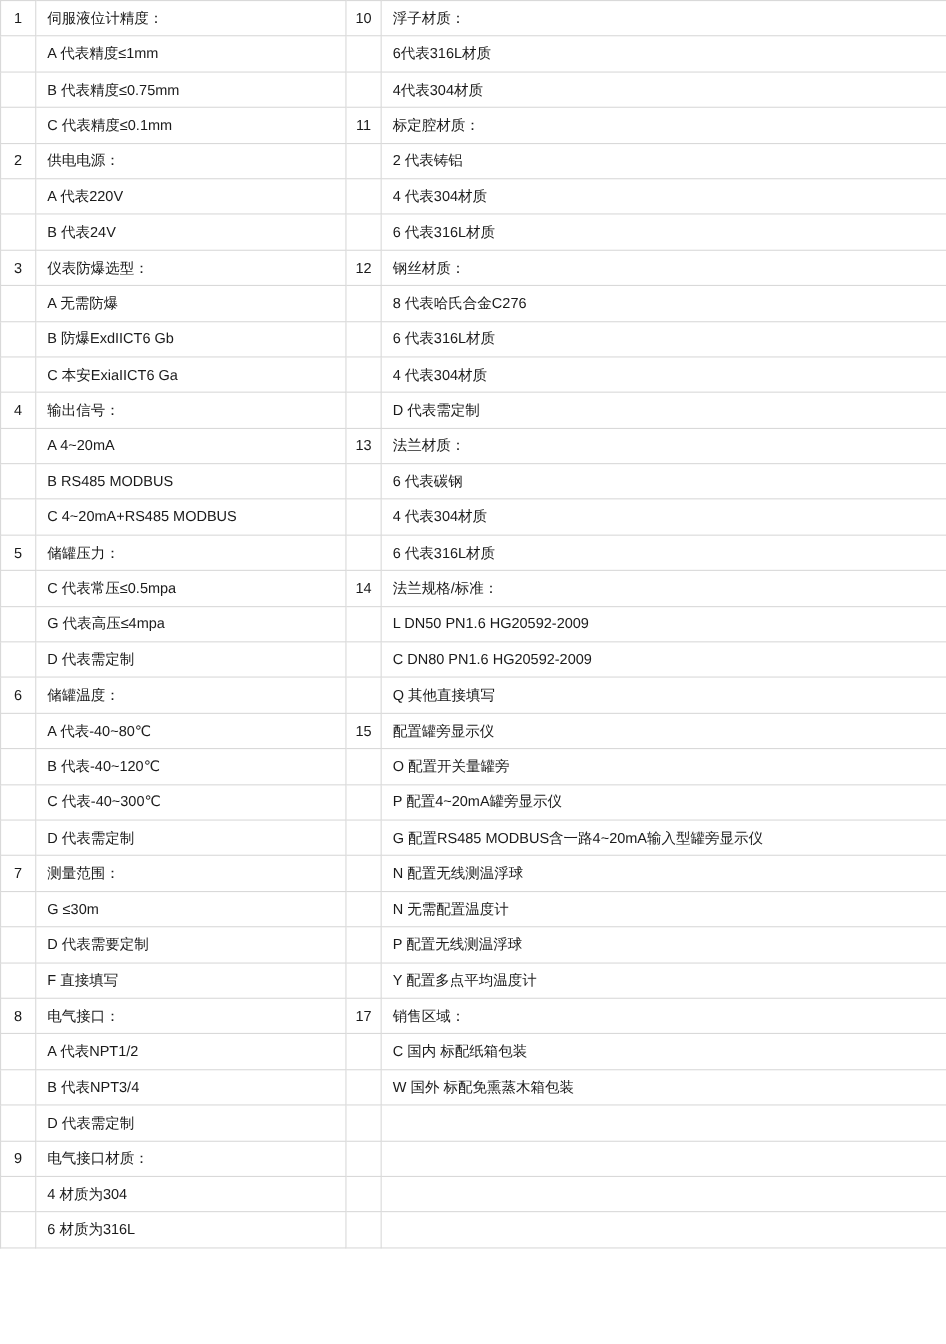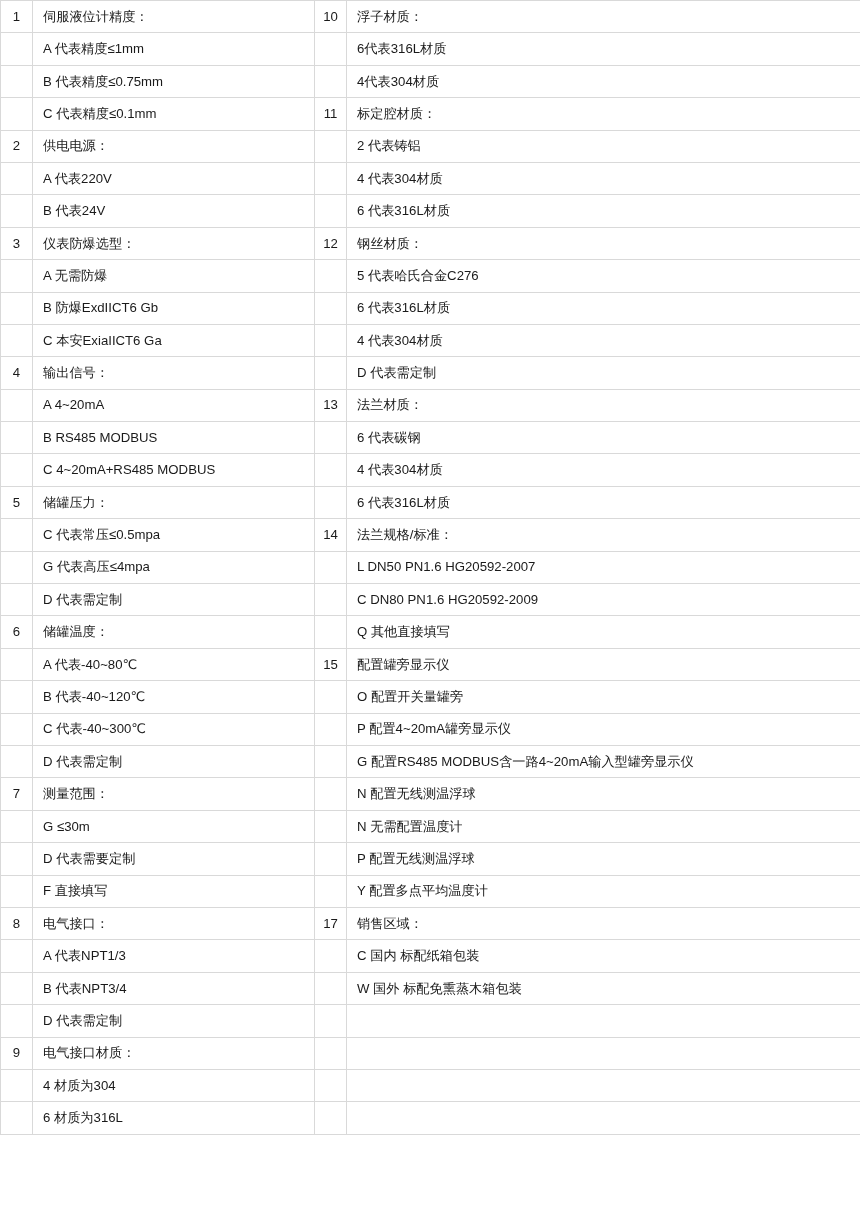--- a/index.html
+++ b/index.html
@@ -98,21 +98,21 @@
       <tr>
         <td class="num">3</td>
         <td>仪表防爆选型：</td>
         <td class="num">12</td>
         <td>钢丝材质：</td>
       </tr>
       <tr>
         <td class="num"></td>
         <td>A 无需防爆</td>
         <td class="num"></td>
-        <td>5 代表哈氏合金C276</td>
+        <td>8 代表哈氏合金C276</td>
       </tr>
       <tr>
         <td class="num"></td>
         <td>B 防爆ExdIICT6 Gb</td>
         <td class="num"></td>
         <td>6 代表316L材质</td>
       </tr>
       <tr>
         <td class="num"></td>
         <td>C 本安ExiaIICT6 Ga</td>
@@ -152,21 +152,21 @@
       <tr>
         <td class="num"></td>
         <td>C 代表常压≤0.5mpa</td>
         <td class="num">14</td>
         <td>法兰规格/标准：</td>
       </tr>
       <tr>
         <td class="num"></td>
         <td>G 代表高压≤4mpa</td>
         <td class="num"></td>
-        <td>L DN50 PN1.6 HG20592-2007</td>
+        <td>L DN50 PN1.6 HG20592-2009</td>
       </tr>
       <tr>
         <td class="num"></td>
         <td>D 代表需定制</td>
         <td class="num"></td>
         <td>C DN80 PN1.6 HG20592-2009</td>
       </tr>
       <tr>
         <td class="num">6</td>
         <td>储罐温度：</td>
@@ -222,21 +222,21 @@
         <td>Y 配置多点平均温度计</td>
       </tr>
       <tr>
         <td class="num">8</td>
         <td>电气接口：</td>
         <td class="num">17</td>
         <td>销售区域：</td>
       </tr>
       <tr>
         <td class="num"></td>
-        <td>A 代表NPT1/3</td>
+        <td>A 代表NPT1/2</td>
         <td class="num"></td>
         <td>C 国内 标配纸箱包装</td>
       </tr>
       <tr>
         <td class="num"></td>
         <td>B 代表NPT3/4</td>
         <td class="num"></td>
         <td>W 国外 标配免熏蒸木箱包装</td>
       </tr>
       <tr>

